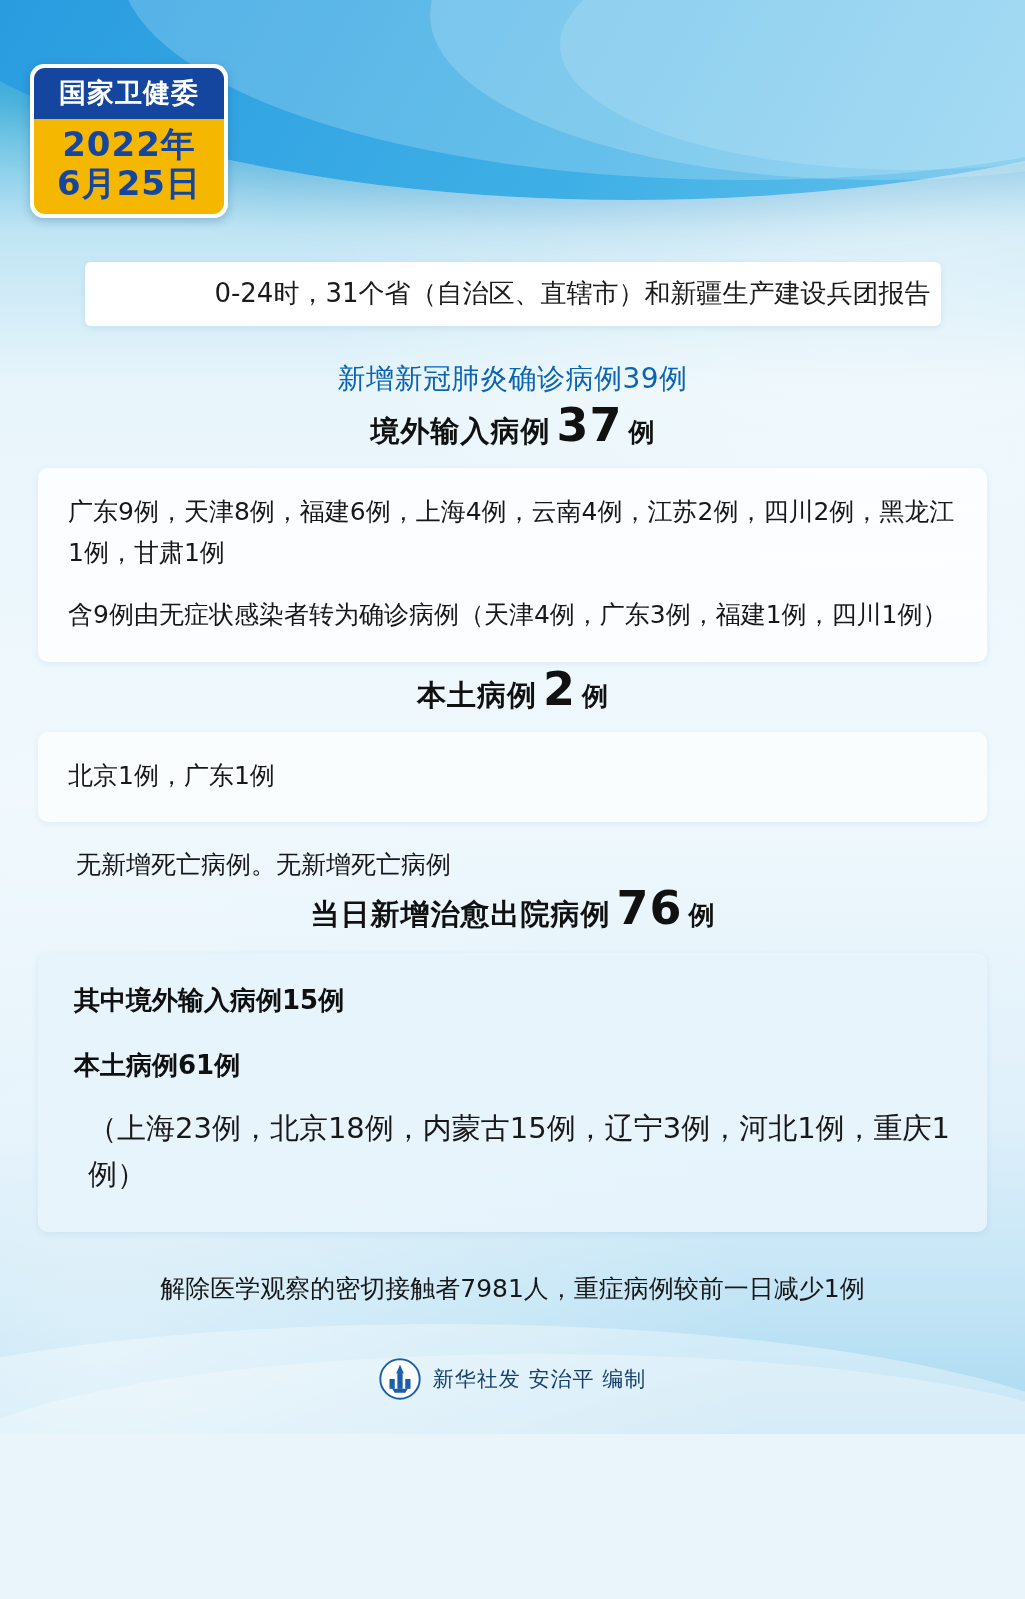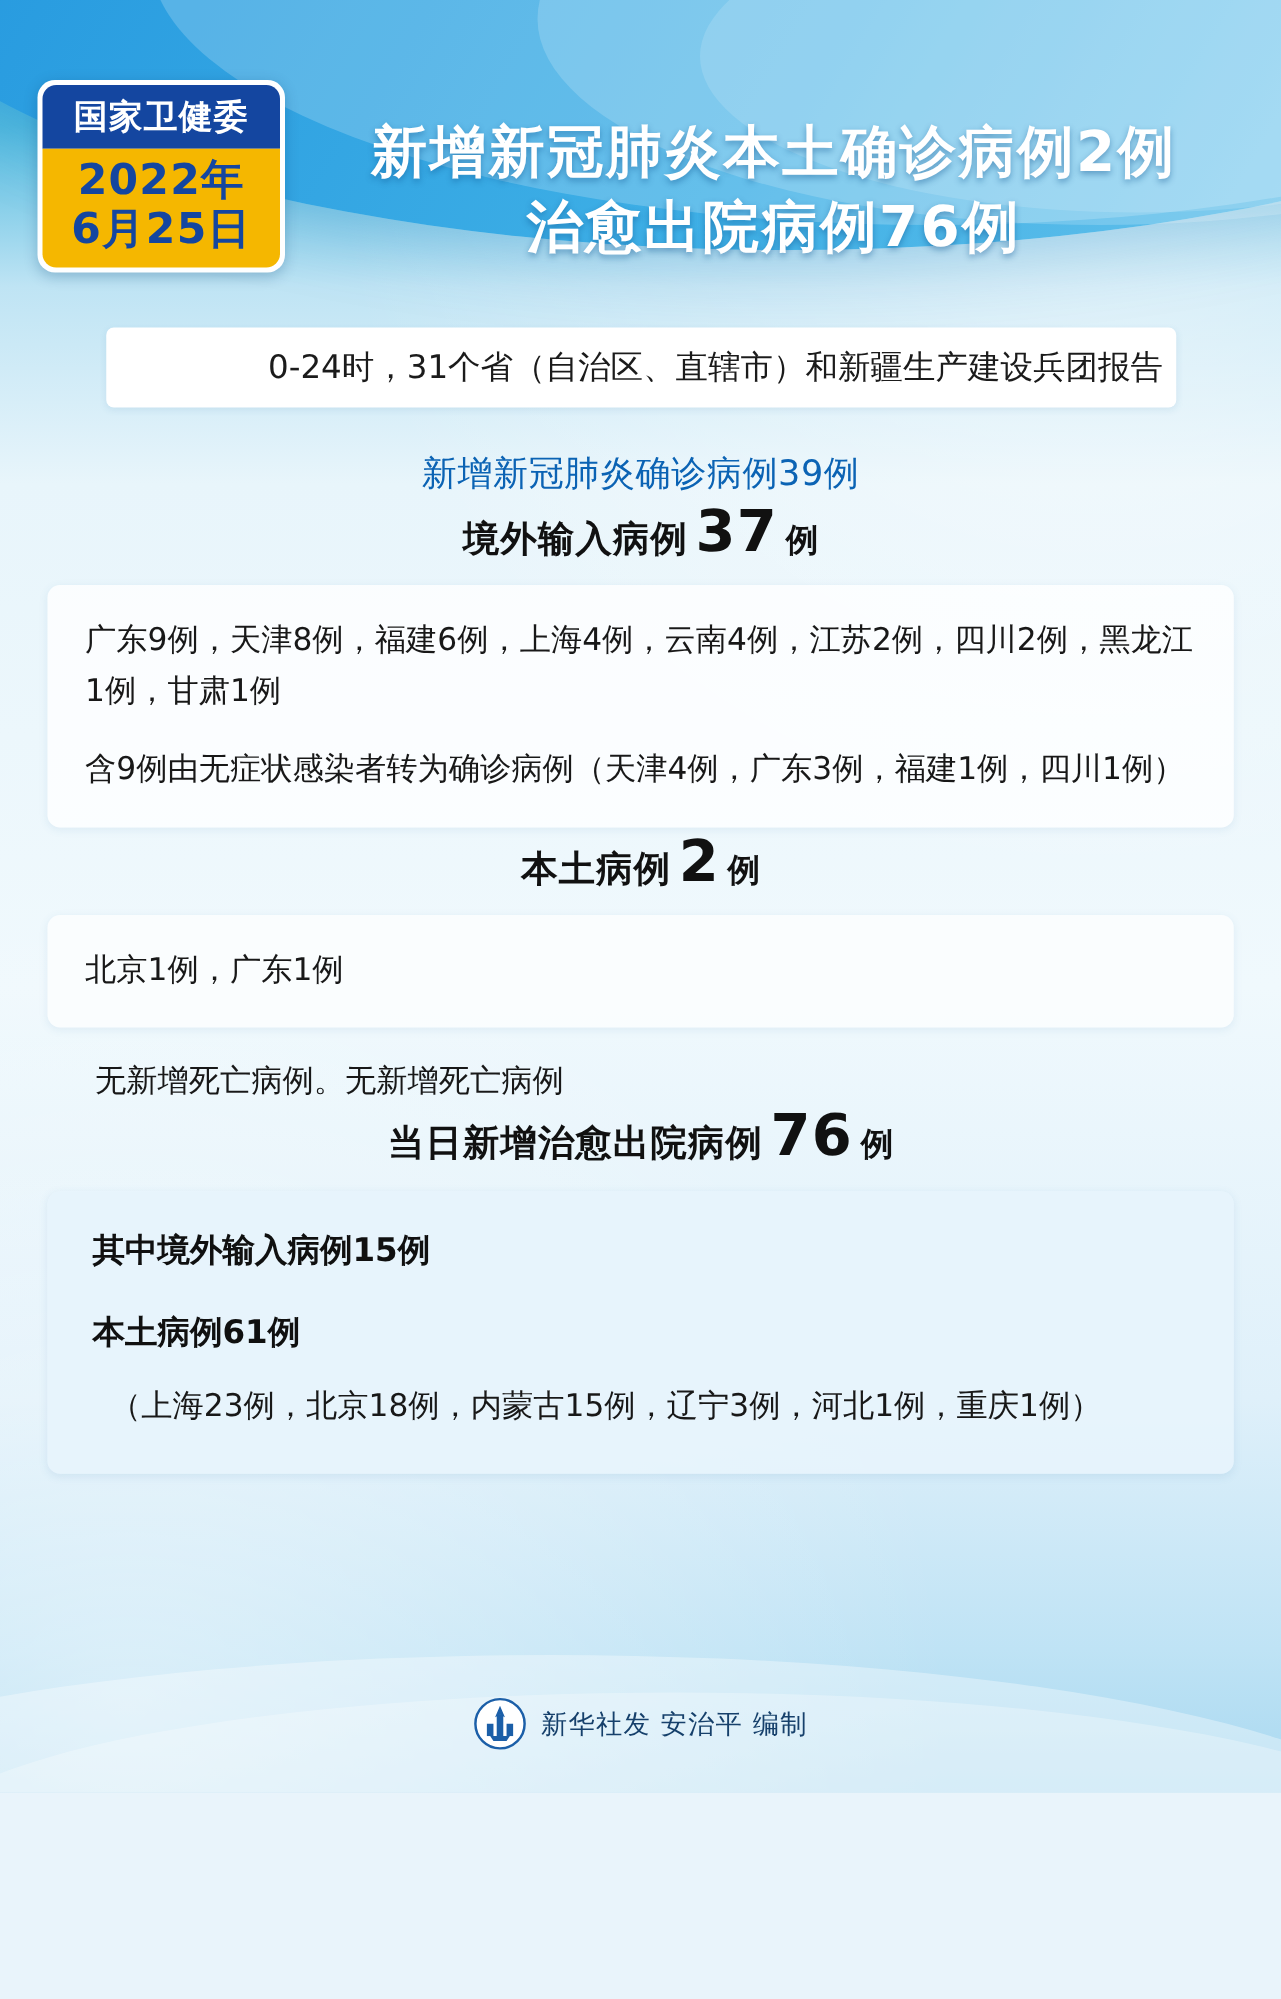--- a/index.html
+++ b/index.html
@@ -191,21 +191,21 @@
   .cure-panel .bold-line {
     font-size: 26px;
     font-weight: bold;
     color: #101010;
     margin: 0 0 30px;
   }
   .cure-panel .bold-line.second {
     margin-bottom: 22px;
   }
   .cure-panel .detail {
-    font-size: 25px;
+    font-size: 29px;
     color: #181818;
     line-height: 1.6;
     margin: 0;
     padding-left: 14px;
   }
   .footer-line {
     text-align: center;
     font-size: 25px;
     color: #181818;
     margin-top: 40px;
@@ -246,24 +246,20 @@
   <div class="header">
 
     <div class="badge">
       <div class="badge-top">国家卫健委</div>
       <div class="badge-bottom">
         <div class="badge-year">2022年</div>
         <div class="badge-date">6月25日</div>
       </div>
     </div>
 
-    <div class="title-wrap">
-      <div class="title-line">新增新冠肺炎本土确诊病例2例</div>
-      <div class="title-line">治愈出院病例76例</div>
-    </div>
 
   </div>
 
   <div class="content">
 
     <div class="subtitle-box">0-24时，31个省（自治区、直辖市）和新疆生产建设兵团报告</div>
 
     <div class="section-head">新增新冠肺炎确诊病例39例</div>
 
     <div class="count-head">
@@ -288,20 +284,21 @@
     <div class="count-head">
       <span class="ch-label">当日新增治愈出院病例</span><span class="ch-num">76</span><span class="ch-unit">例</span>
     </div>
 
     <div class="cure-panel">
       <p class="bold-line">其中境外输入病例15例</p>
       <p class="bold-line second">本土病例61例</p>
       <p class="detail">（上海23例，北京18例，内蒙古15例，辽宁3例，河北1例，重庆1例）</p>
     </div>
 
+    <div class="footer-line">解除医学观察的密切接触者7981人，重症病例较前一日减少1例</div>
 
   </div>
 
   <div class="credit">
     <svg class="credit-logo" viewBox="0 0 64 64">
       <circle cx="32" cy="32" r="30" fill="#ffffff" stroke="#1b5fa8" stroke-width="3"></circle>
       <path d="M32 10 L38 24 L32 21 L26 24 Z" fill="#1b5fa8"></path>
       <rect x="28" y="21" width="8" height="26" fill="#1b5fa8"></rect>
       <path d="M20 47 L44 47 L40 53 L24 53 Z" fill="#1b5fa8"></path>
       <rect x="16" y="32" width="8" height="15" fill="#1b5fa8"></rect>

